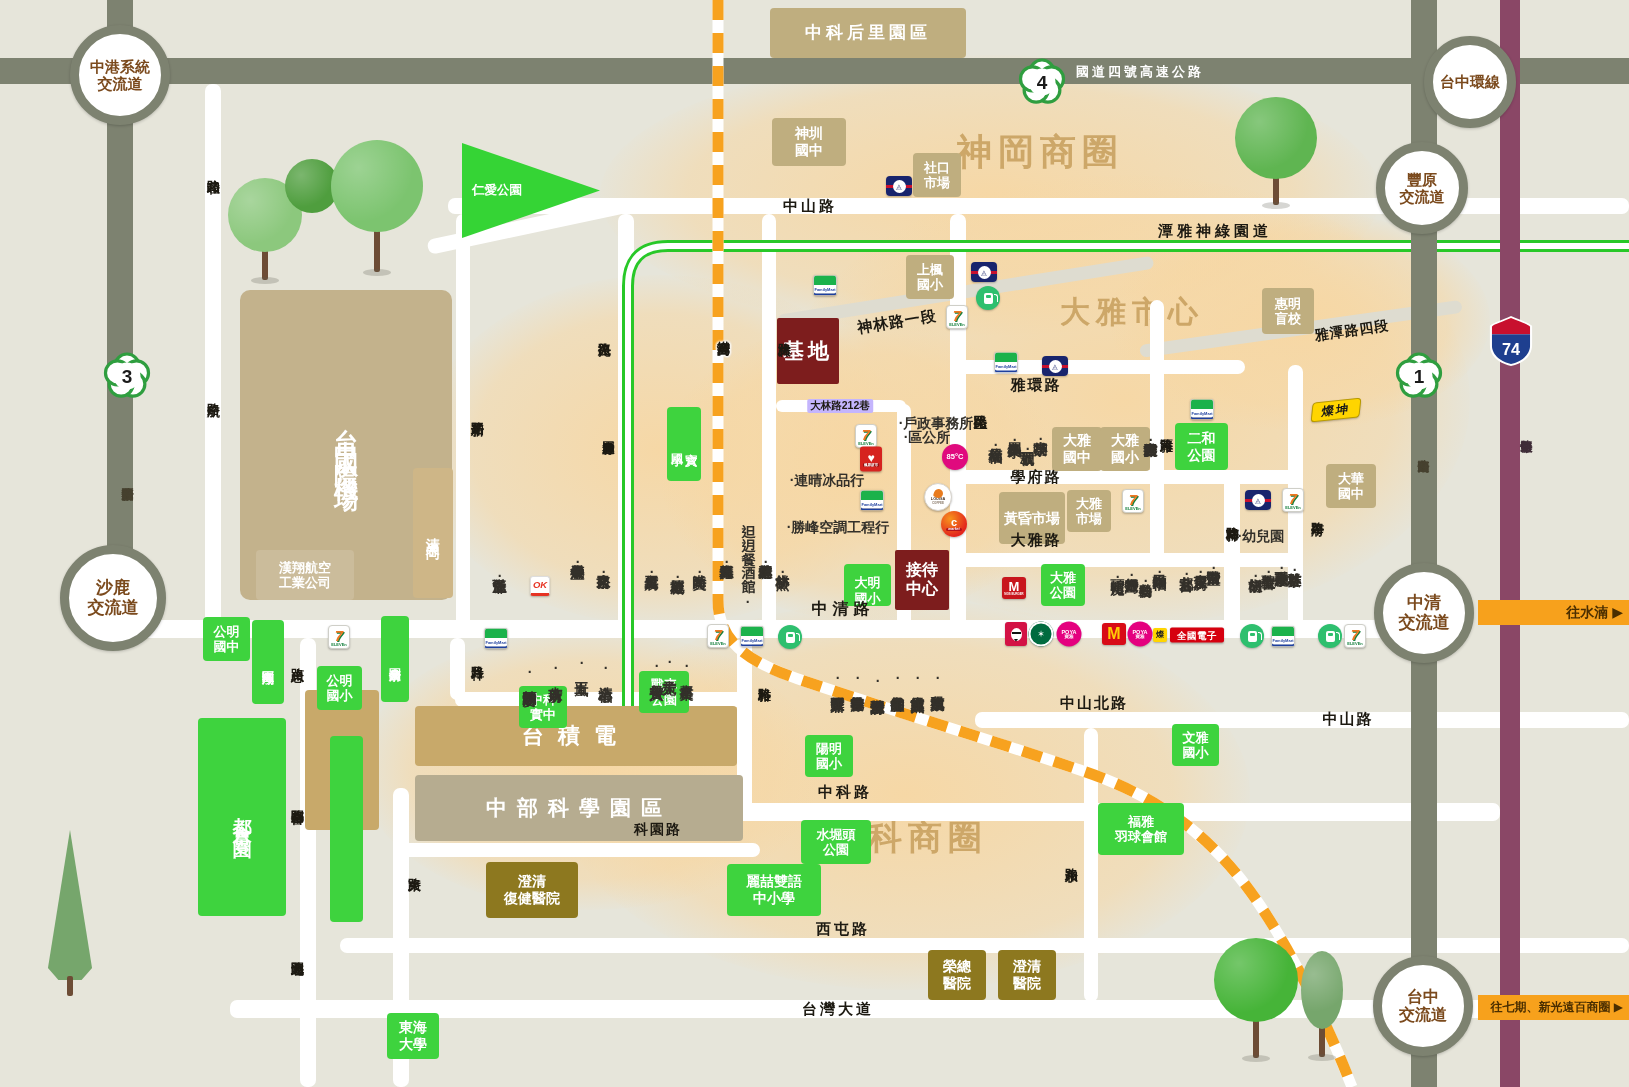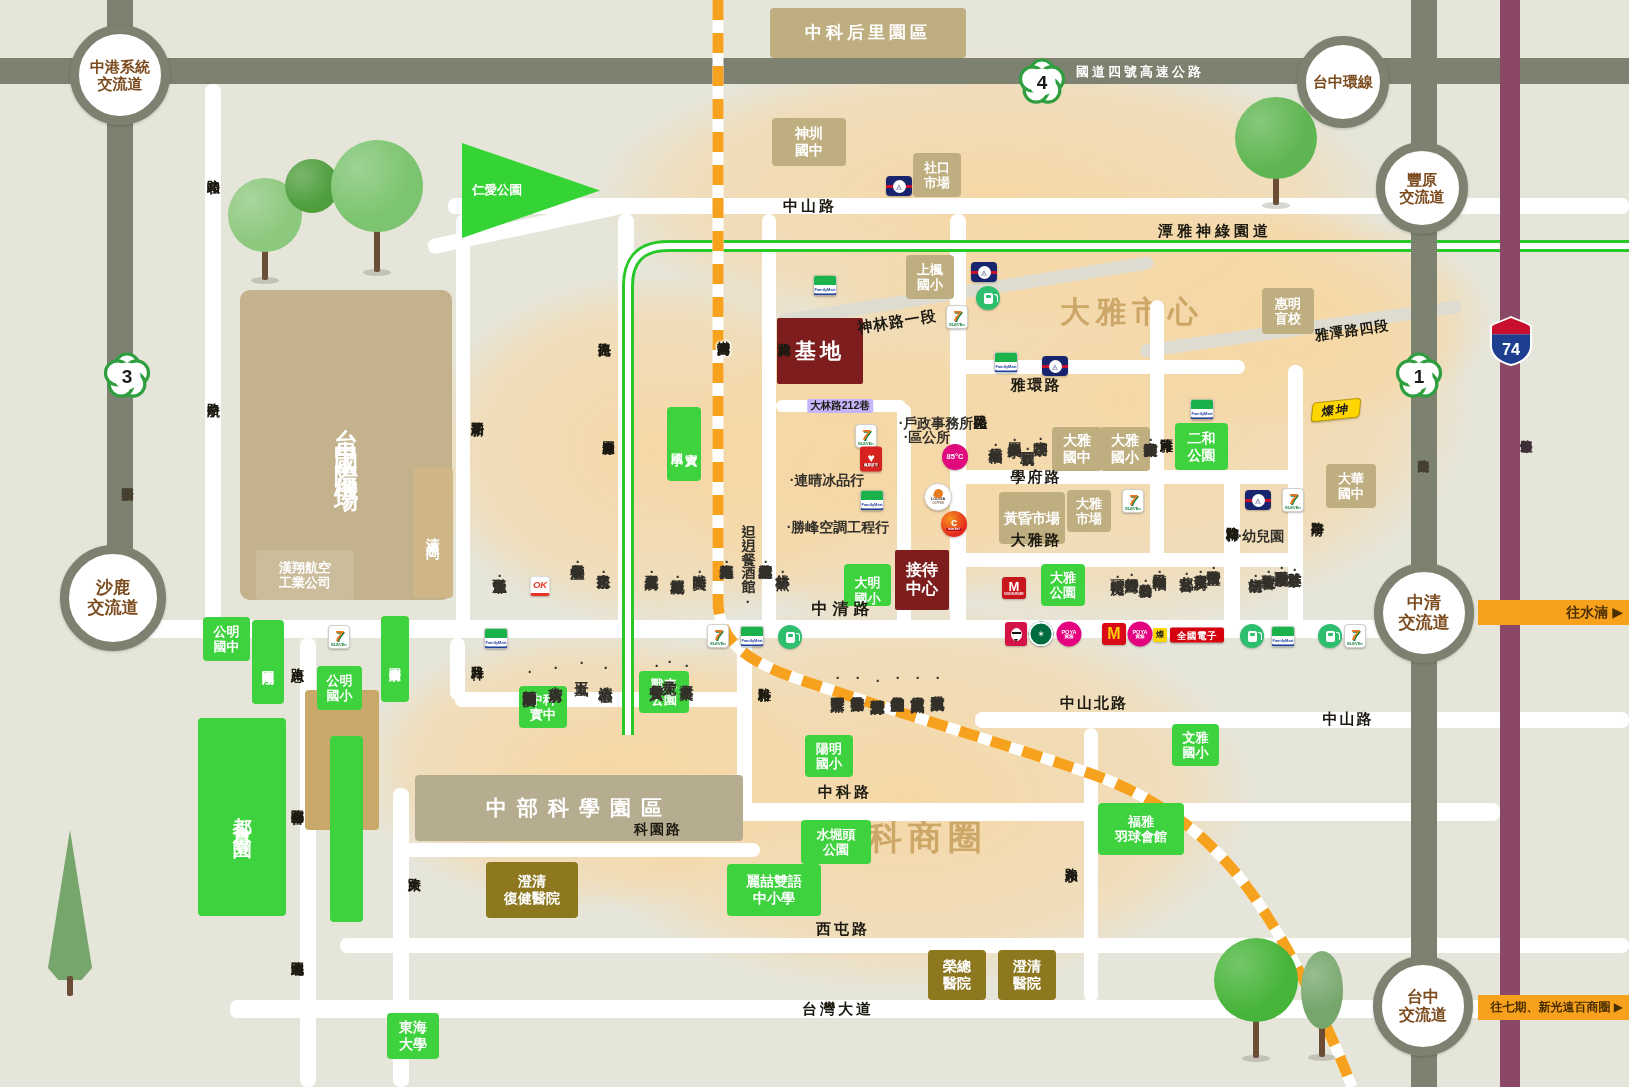--- a/index.html
+++ b/index.html
@@ -152,25 +152,26 @@
   </svg>
 
   <div class="tri" style="left: 462px; top: 143px; width: 138px; height: 95px;"></div>
 <div class="blob" style="left: 600px; top: 55px; width: 780px; height: 280px; background: radial-gradient(rgba(247, 215, 163, 0.95) 0%, rgba(247, 215, 163, 0.55) 55%, rgba(247, 215, 163, 0) 72%);"></div>
     <div class="blob" style="left: 780px; top: 175px; width: 690px; height: 450px; background: radial-gradient(rgba(247, 215, 163, 0.95) 0%, rgba(247, 215, 163, 0.55) 55%, rgba(247, 215, 163, 0) 72%);"></div>
     <div class="blob" style="left: 420px; top: 275px; width: 480px; height: 350px; background: radial-gradient(rgba(247, 215, 163, 0.95) 0%, rgba(247, 215, 163, 0.55) 55%, rgba(247, 215, 163, 0) 72%);"></div>
     <div class="blob" style="left: 560px; top: 600px; width: 690px; height: 390px; background: radial-gradient(rgba(247, 215, 163, 0.95) 0%, rgba(247, 215, 163, 0.55) 55%, rgba(247, 215, 163, 0) 72%);"></div>
     <div class="blob" style="left: 660px; top: 320px; width: 400px; height: 300px; background: radial-gradient(rgba(247, 215, 163, 0.95) 0%, rgba(247, 215, 163, 0.55) 55%, rgba(247, 215, 163, 0) 72%);"></div>
     <div class="blob" style="left: 360px; top: 630px; width: 460px; height: 280px; background: radial-gradient(rgba(247, 215, 163, 0.95) 0%, rgba(247, 215, 163, 0.55) 55%, rgba(247, 215, 163, 0) 72%);"></div>
     <div class="blob" style="left: 1110px; top: 210px; width: 380px; height: 220px; background: radial-gradient(rgba(247, 215, 163, 0.95) 0%, rgba(247, 215, 163, 0.55) 55%, rgba(247, 215, 163, 0) 72%);"></div>
+    <div class="arealabel" style="left: 1040px; top: 152px; font-size: 36px; letter-spacing: 6px;">神岡商圈</div>
     <div class="arealabel" style="left: 1132px; top: 312px; font-size: 30px; letter-spacing: 6px;">大雅市心</div>
     <div class="arealabel" style="left: 908px; top: 838px; font-size: 34px; letter-spacing: 6px;">中科商圈</div>
     <div class="icx" style="left: 70px; top: 25px; width: 100px; height: 100px; font-size: 15px;">中港系統
 交流道</div>
-    <div class="icx" style="left: 1297px; top: 36px; width: 92px; height: 92px; font-size: 15px;">台中環線</div>
+    <div class="icx" style="left: 1424px; top: 36px; width: 92px; height: 92px; font-size: 15px;">台中環線</div>
     <div class="icx" style="left: 1376px; top: 142px; width: 92px; height: 92px; font-size: 15px;">豐原
 交流道</div>
     <div class="icx" style="left: 60px; top: 545px; width: 106px; height: 106px; font-size: 17px;">沙鹿
 交流道</div>
     <div class="icx" style="left: 1374px; top: 563px; width: 100px; height: 100px; font-size: 17px;">中清
 交流道</div>
     <div class="icx" style="left: 1373px; top: 956px; width: 100px; height: 100px; font-size: 16px;">台中
 交流道</div>
     <div class="shield" style="left: 127px; top: 378px;"><svg width="52" height="52" viewBox="0 0 52 52">
         <circle cx="26" cy="16" r="12" fill="#fff" stroke="#2f9e3f" stroke-width="3.2"></circle>
@@ -249,20 +250,23 @@
       <span>黃昏市場</span>
     </div>
     <div class="block b-tan" style="left: 1067px; top: 490px; width: 44px; height: 42px; font-size: 13px;">
       <span>大雅
 市場</span>
     </div>
     <div class="block b-tan" style="left: 1326px; top: 464px; width: 50px; height: 44px; font-size: 13px;">
       <span>大華
 國中</span>
     </div>
+    <div class="block b-tsmc" style="left: 415px; top: 706px; width: 322px; height: 60px; font-size: 22px;">
+      <span style="letter-spacing: 14px;">台積電</span>
+    </div>
     <div class="block b-csp" style="left: 415px; top: 775px; width: 328px; height: 66px; font-size: 21px;">
       <span style="letter-spacing: 10px;">中部科學園區</span>
     </div>
     <div class="block b-tsmc v" style="left: 305px; top: 690px; width: 74px; height: 140px; font-size: 16px;">
       <span style="letter-spacing: 2px;">台積電二期</span>
     </div>
     <div class="block b-airport v" style="left: 240px; top: 290px; width: 212px; height: 310px; font-size: 24px;">
       <span style="letter-spacing: 12px;">台中國際機場</span>
     </div>
     <div class="block b-airport2 v" style="left: 413px; top: 468px; width: 40px; height: 130px; font-size: 14px;">
@@ -277,21 +281,21 @@
 復健醫院</span>
     </div>
     <div class="block b-olive" style="left: 928px; top: 950px; width: 58px; height: 50px; font-size: 14px;">
       <span>榮總
 醫院</span>
     </div>
     <div class="block b-olive" style="left: 998px; top: 950px; width: 58px; height: 50px; font-size: 14px;">
       <span>澄清
 醫院</span>
     </div>
-    <div class="block b-red" style="left: 777px; top: 318px; width: 86px; height: 66px; font-size: 21px;">
+    <div class="block b-red" style="left: 777px; top: 318px; width: 62px; height: 66px; font-size: 21px;">
       <span style="letter-spacing: 4px;">基地</span>
     </div>
     <div class="block b-red" style="left: 895px; top: 550px; width: 54px; height: 60px; font-size: 16px;">
       <span>接待
 中心</span>
     </div>
     <div class="block b-green" style="left: 203px; top: 617px; width: 47px; height: 44px; font-size: 13px;">
       <span>公明
 國中</span>
     </div>

